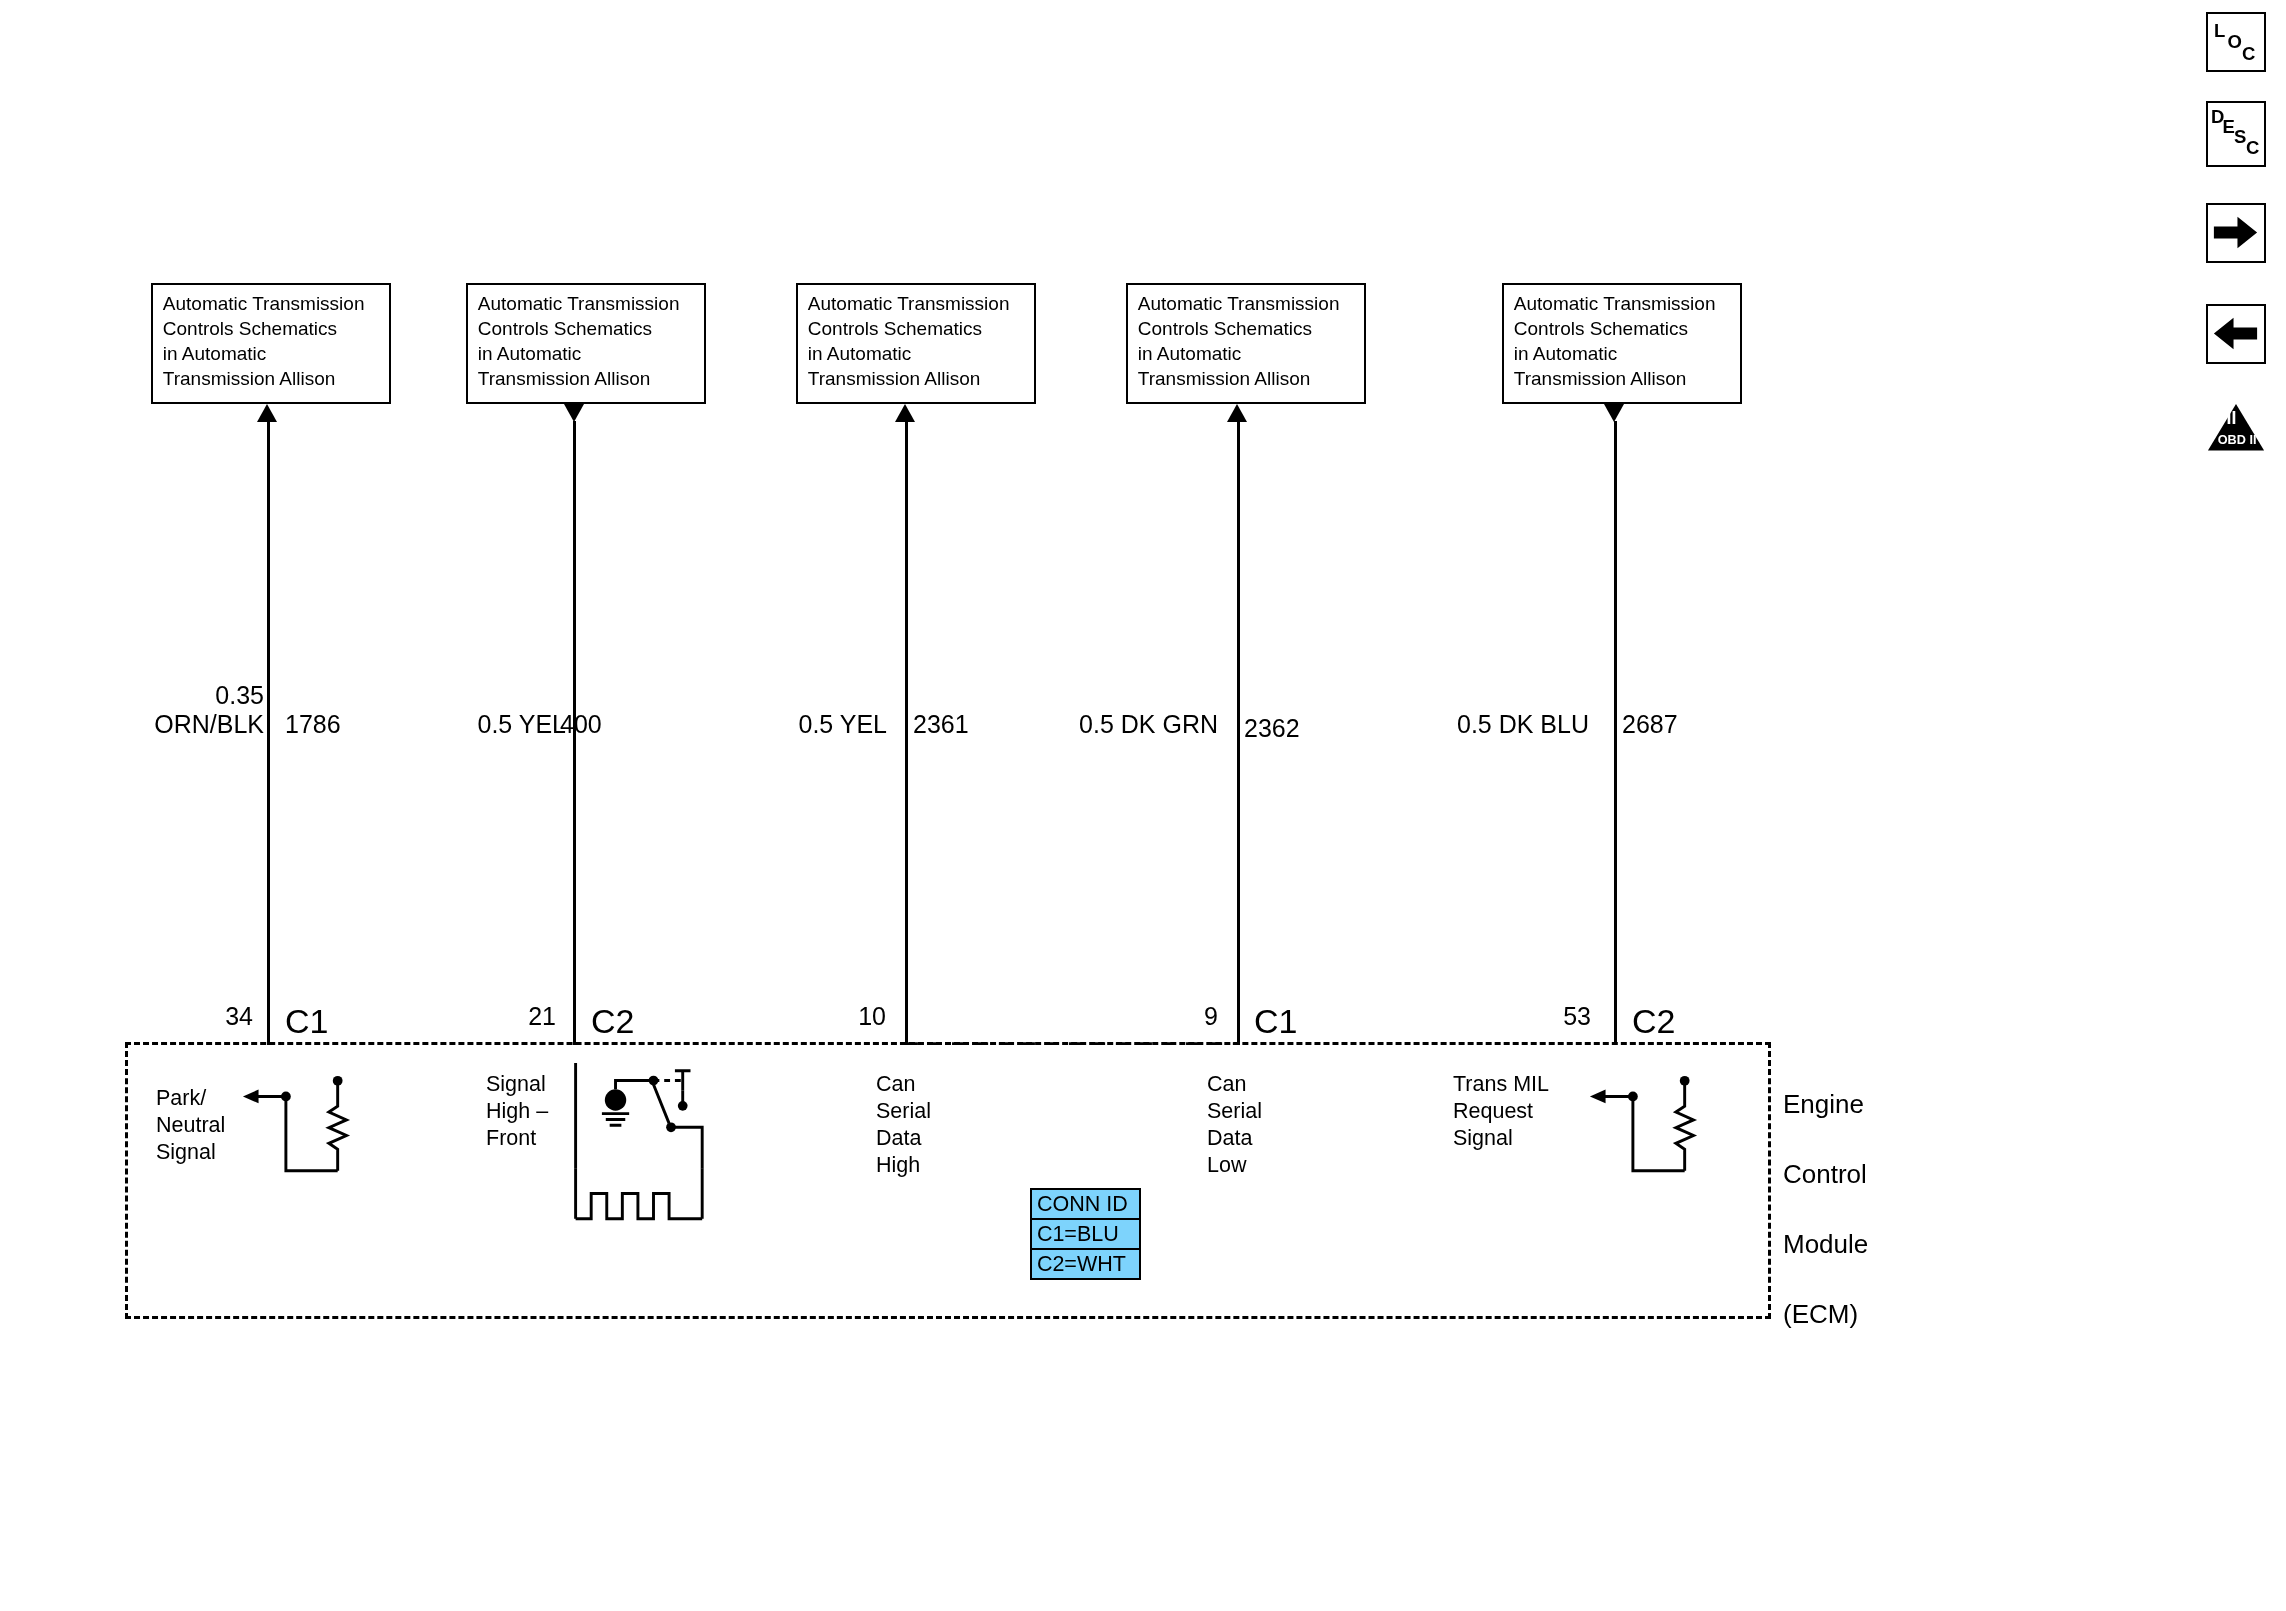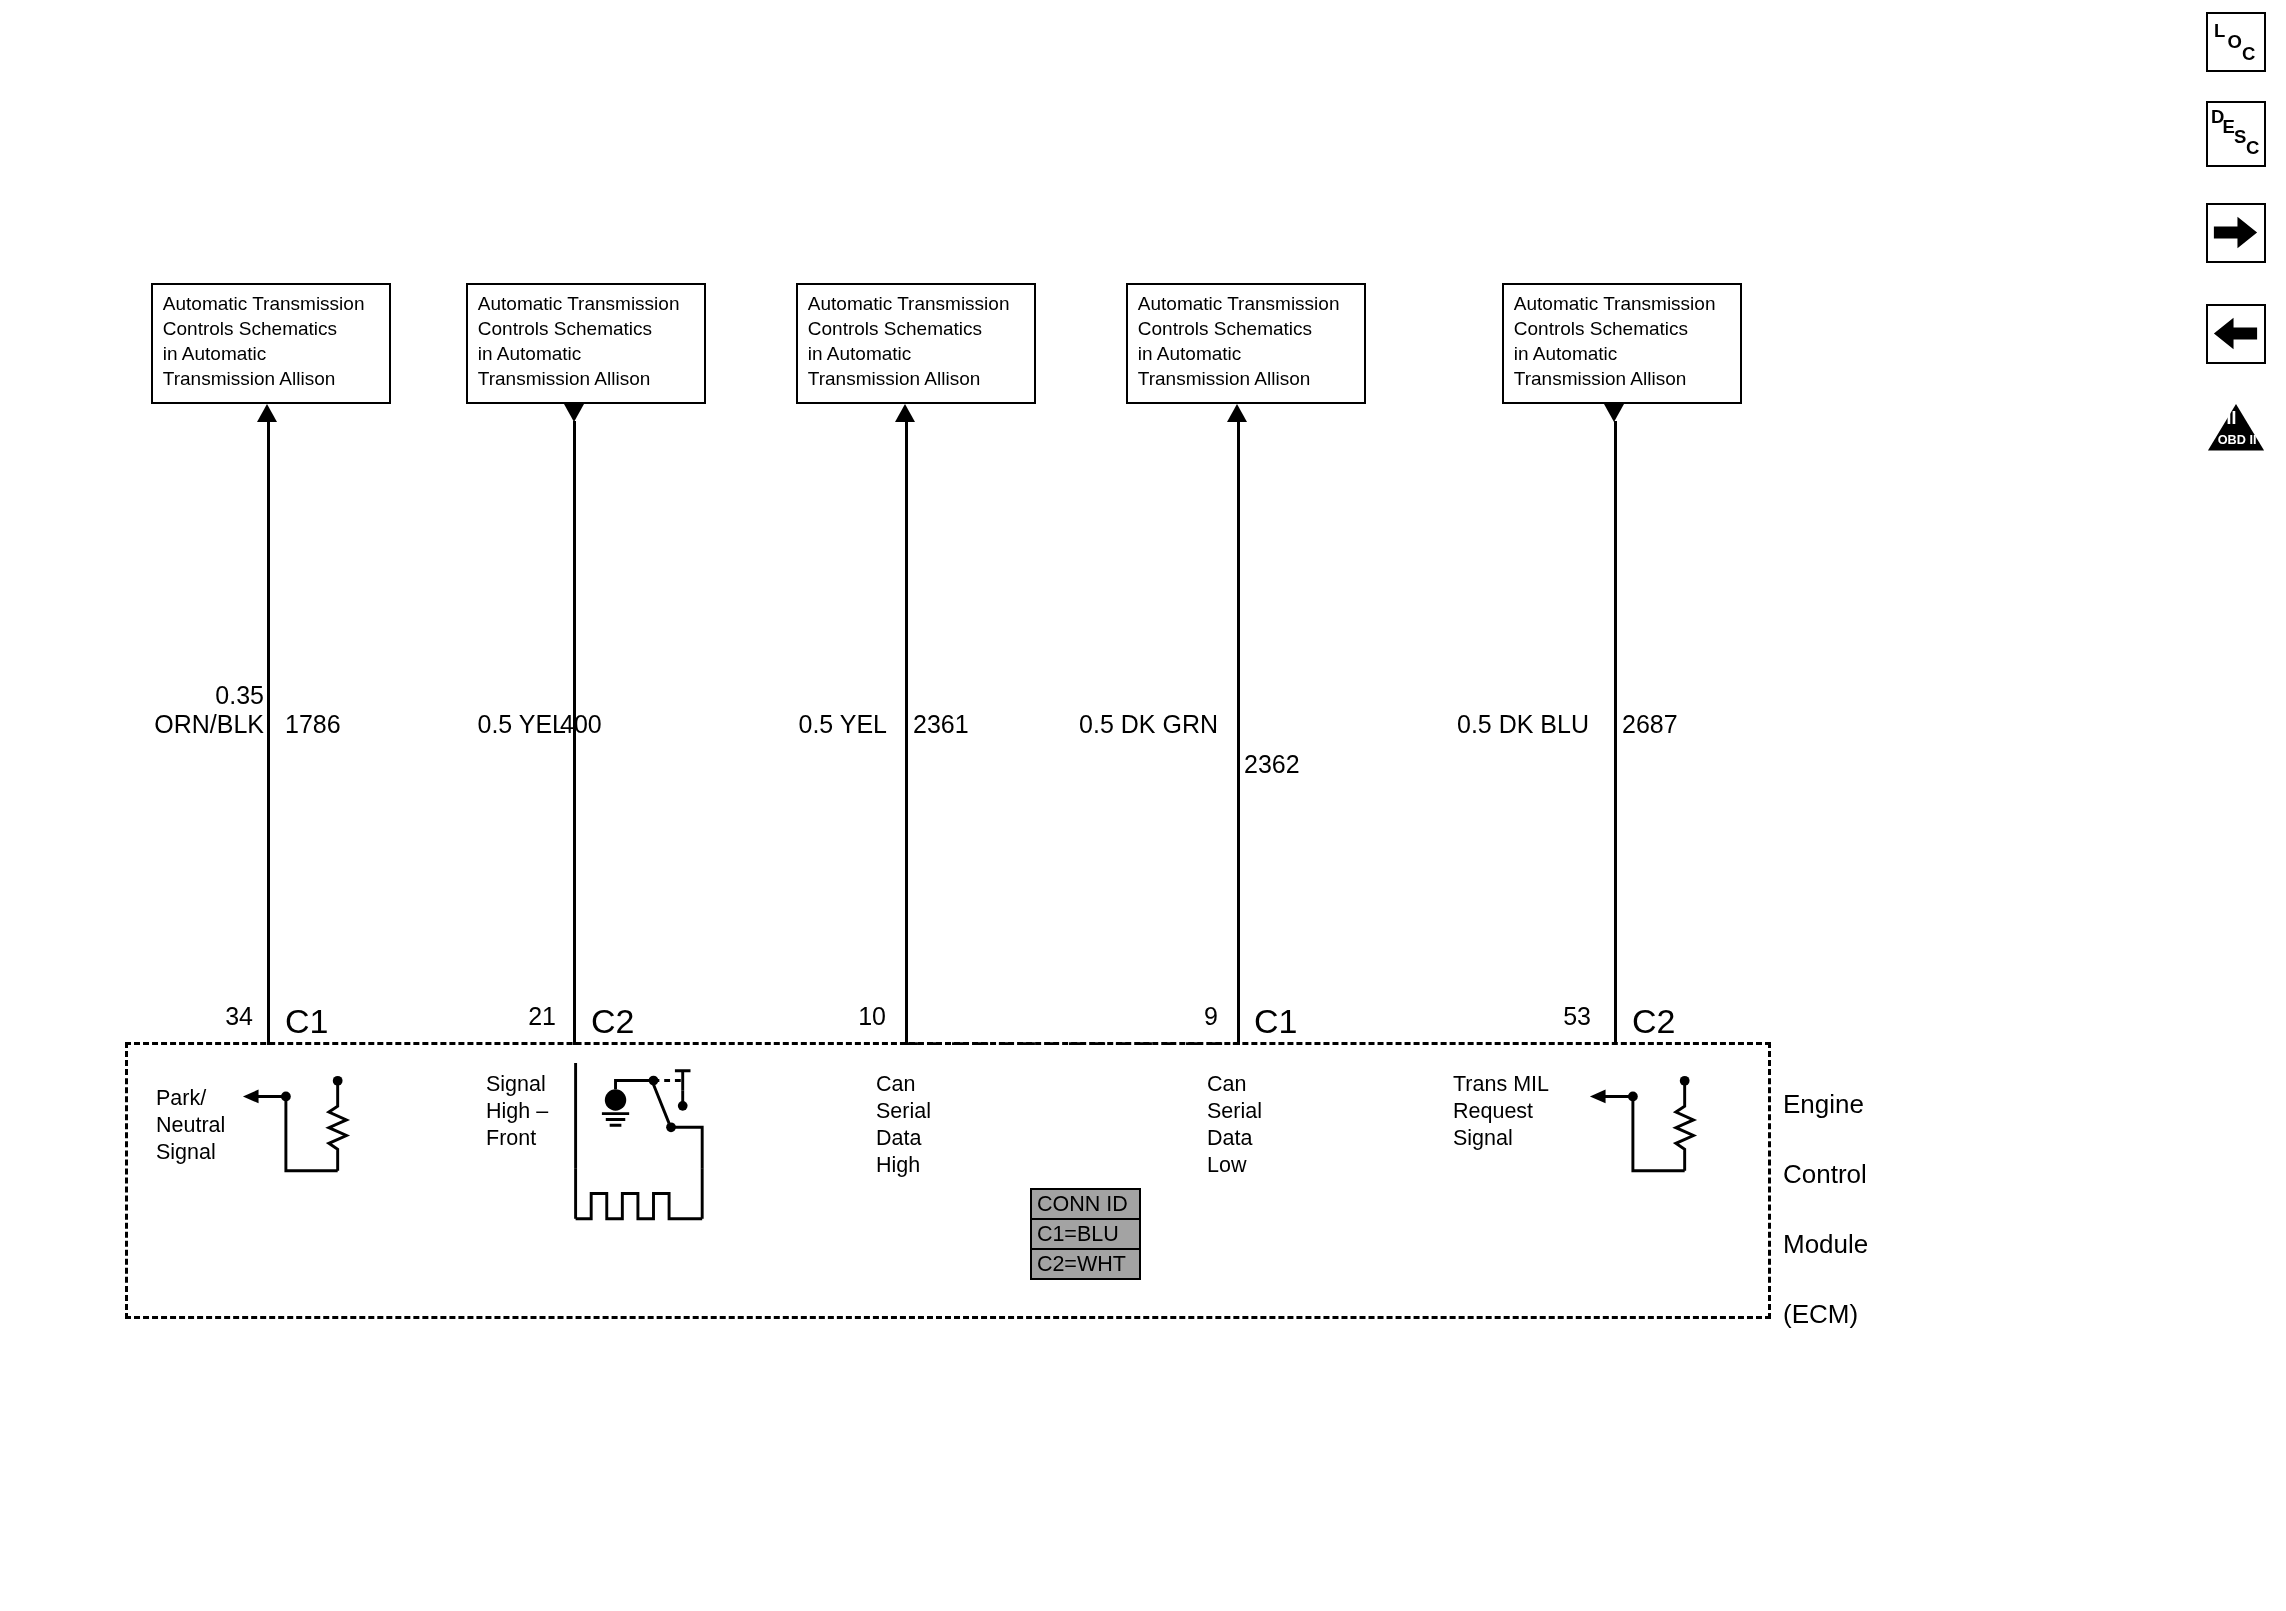--- a/index.html
+++ b/index.html
@@ -111,21 +111,21 @@
     white-space: nowrap;
   }
   .int-label span { display: block; }
 
   
   #conn-legend {
     position: absolute;
     left: 1030px;
     top: 1188px;
     border: 2.9px solid #000;
-    background: #a3a3a3;
+    background: #7dd3fc;
     font-size: 21.5px;
     line-height: 25px;
     width: 107px;
   }
   #conn-legend div {
     padding: 2px 3.9px 1px 4.9px;
     border-bottom: 2.9px solid #000;
     white-space: nowrap;
   }
   #conn-legend div:last-child { border-bottom: none; }
@@ -271,21 +271,21 @@
 
   <svg class="abs" style="left:905px; top:1030px;" width="332" height="19.5" viewBox="0 0 340 20">
     <path d="M0,14 L340,14" stroke="#000" stroke-width="3" stroke-dasharray="13,11" fill="none"></path>
   </svg>
 
   <div class="arrow-up" style="left:1227px; top:404px;"></div>
   <div class="wire" style="left:1237px; top:421px; height:624px;"></div>
   <div class="wire-label" style="left:1042px; top:710px; width:176px;">
     <div>0.5 DK GRN</div>
   </div>
-  <div class="wire-num" style="left:1244px; top:750px;">2362</div>
+  <div class="wire-num" style="left:1244px; top:714px;">2362</div>
   <div class="pin-num" style="left:1159px; top:1002px; width:59px;">9</div>
   <div class="conn-id" style="left:1254px; top:1002px;">C1</div>
 
   <div class="int-label" style="left:1207px; top:1071px;">
     <span>Can</span>
     <span>Serial</span>
     <span>Data</span>
     <span>Low</span>
   </div>
 

